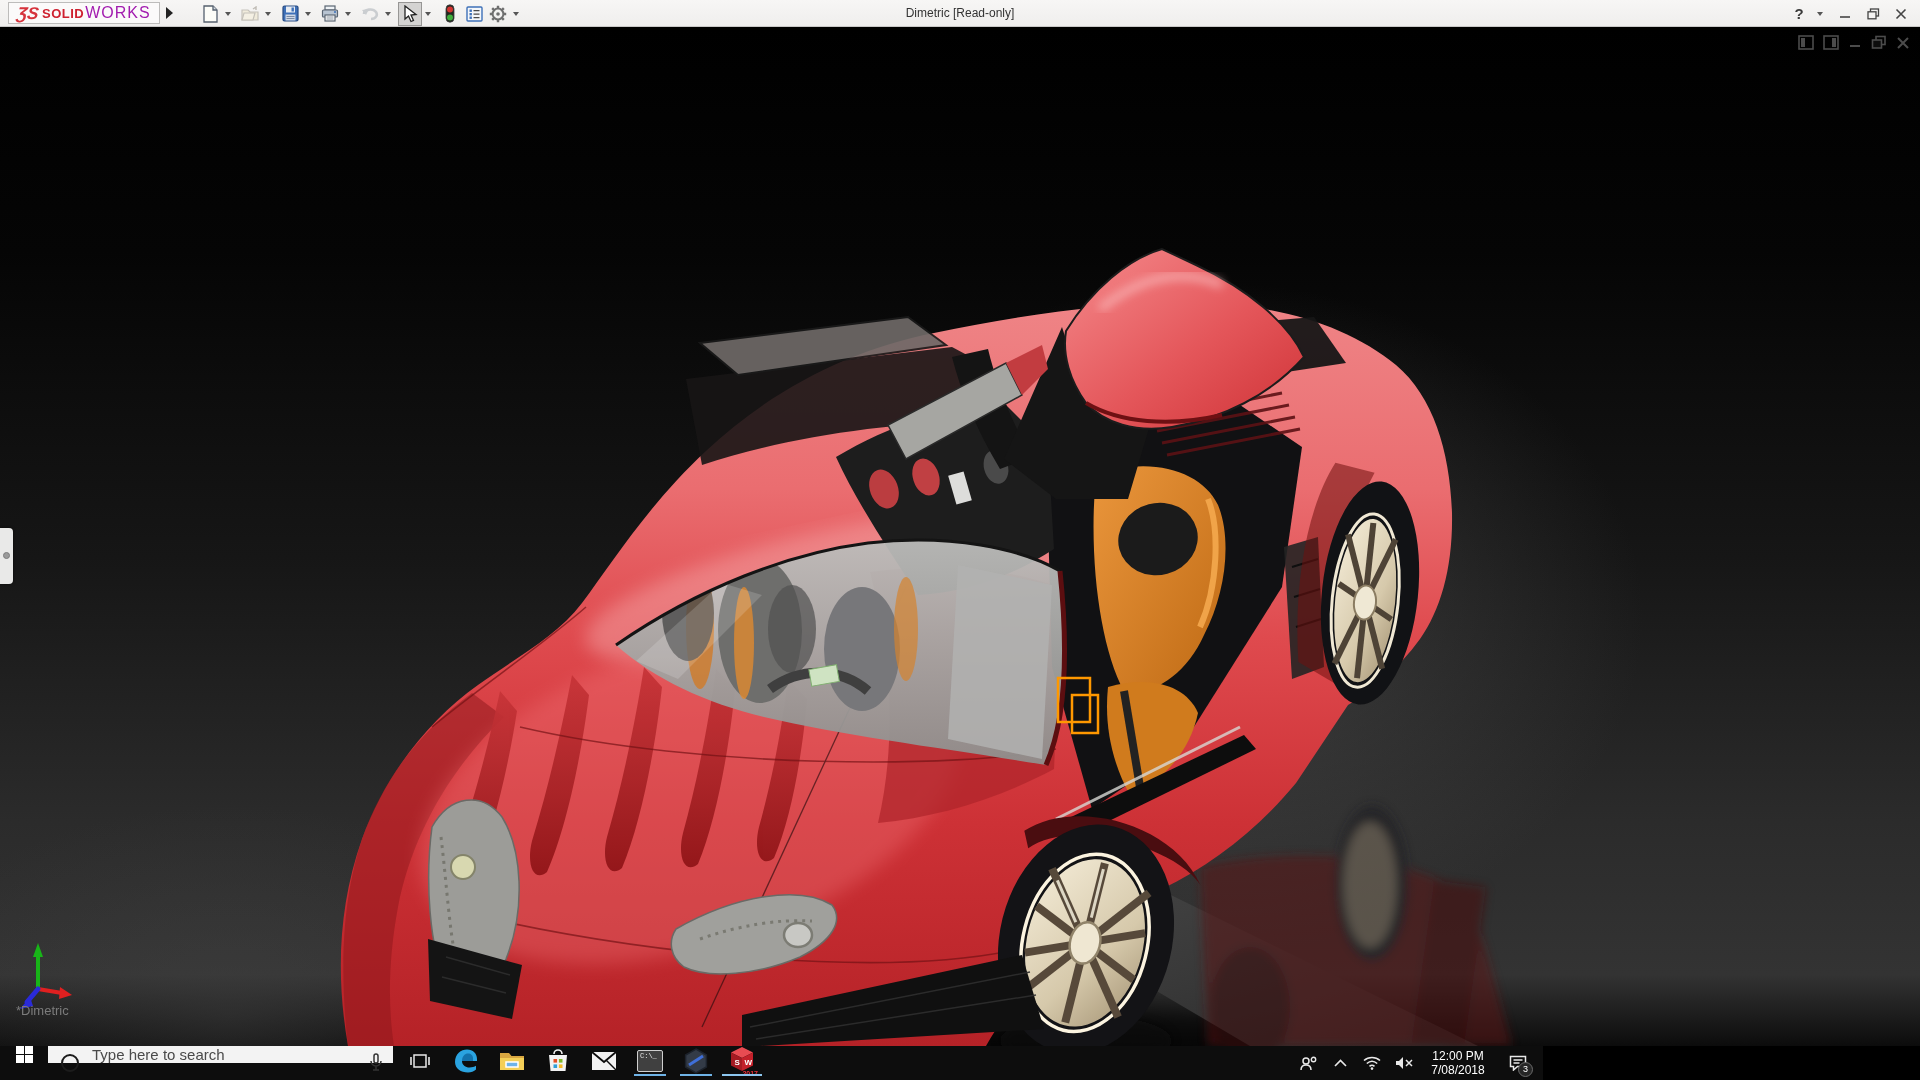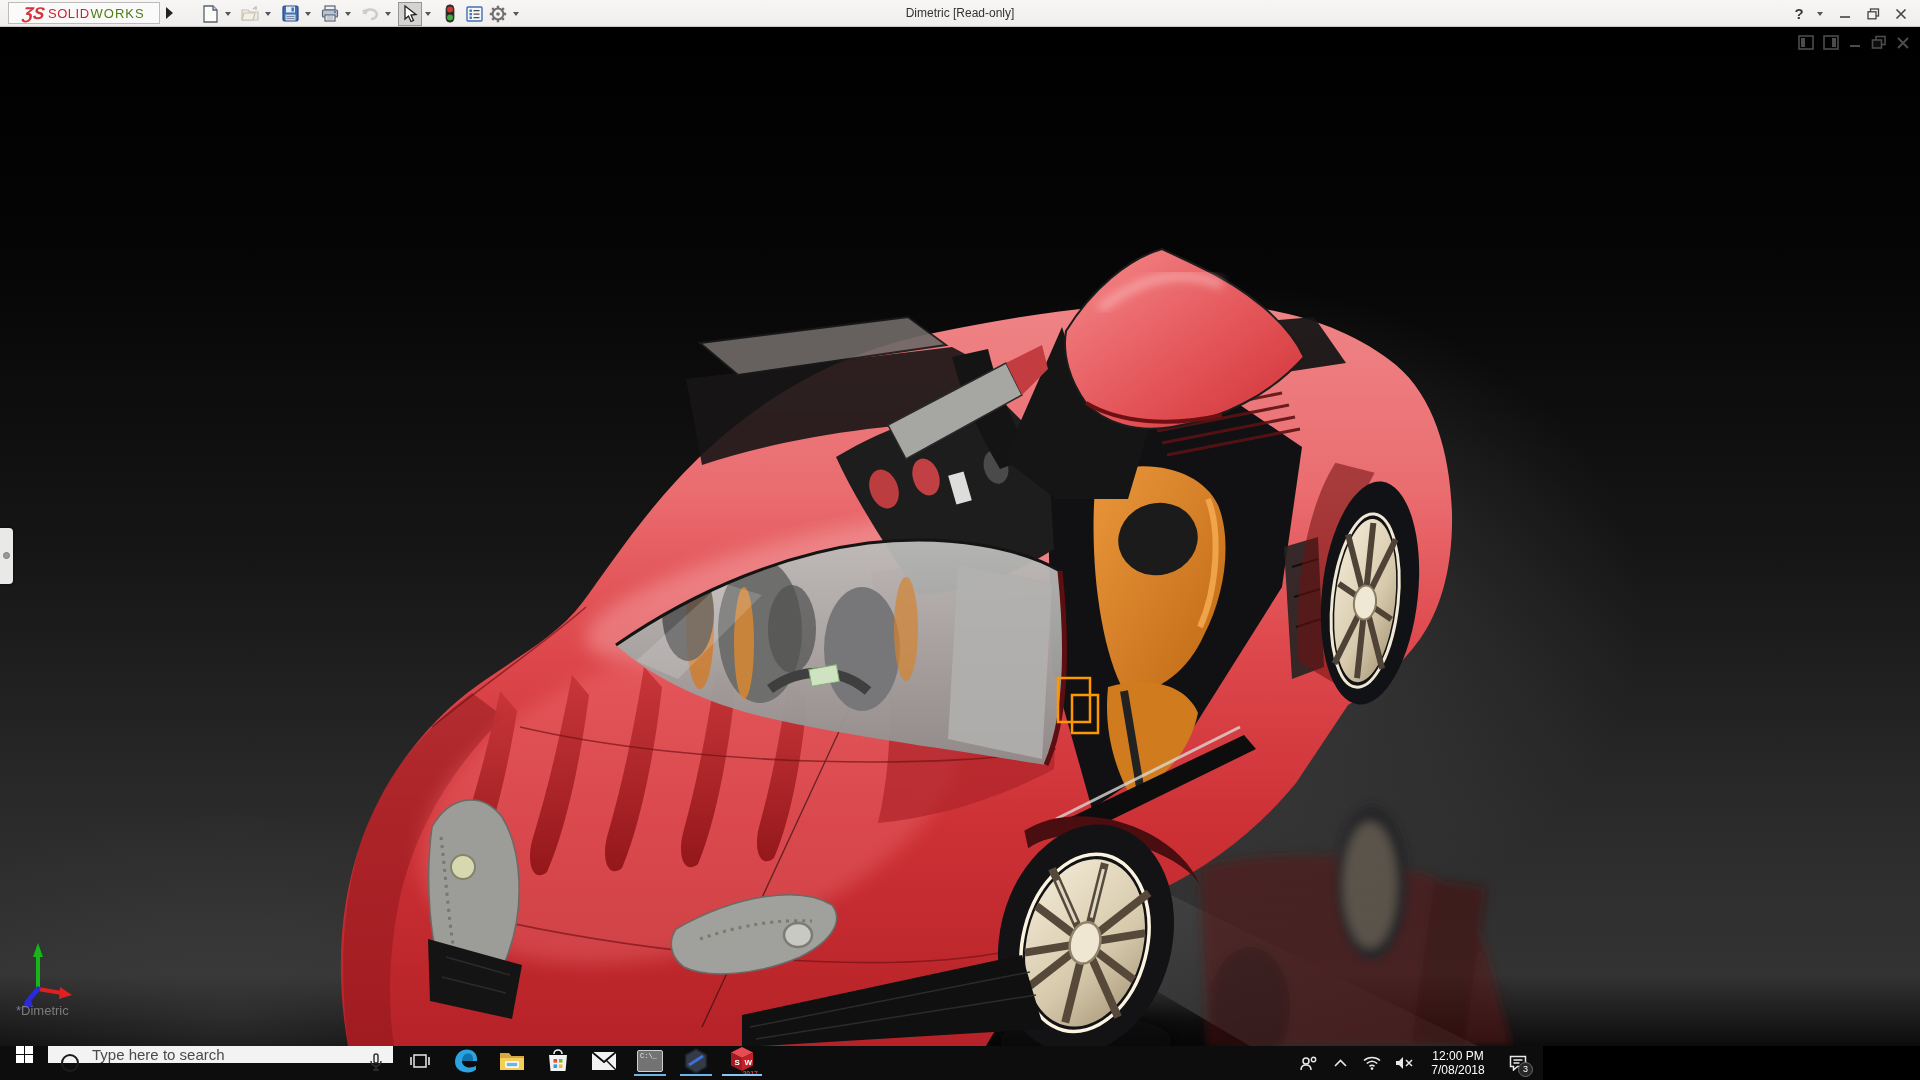--- a/index.html
+++ b/index.html
@@ -6,22 +6,22 @@
   html,body { width:1920px; height:1080px; overflow:hidden; background:#000;
               font-family:"Liberation Sans", sans-serif; }
   .stage { position:relative; width:1920px; height:1080px; }
 
   
   .titlebar { position:absolute; left:0; top:0; width:1920px; height:27px;
     background:linear-gradient(#f7f6f5,#efeeed); border-bottom:1px solid #c9c8c7; z-index:30; }
   .logo-box { position:absolute; left:8px; top:2px; width:152px; height:22px;
     background:#fbfafa; border:1px solid #bdbcbb; display:flex; align-items:center; justify-content:center; gap:3px; }
   .logo-mark { font-style:italic; font-weight:bold; font-size:17px; color:#d6333c; transform:skewX(-8deg); line-height:1; }
-  .logo-bold  { font-weight:normal; font-size:13px; color:#ce2130; letter-spacing:.5px;text-align:right; }
-  .logo-light { font-weight:normal; font-size:13px; color:#4d7c0f; letter-spacing:1px; margin-left:-2px; }
+  .logo-bold  { font-weight:bold; font-size:13px; color:#ce2130; letter-spacing:.5px;text-align:right; }
+  .logo-light { font-weight:normal; font-size:16px; color:#a21caf; letter-spacing:1px; margin-left:-2px; }
   .flyout-arrow { position:absolute; left:166px; top:7px; width:0; height:0;
     border-left:7px solid #222; border-top:6px solid transparent; border-bottom:6px solid transparent; }
   .tb-icons { position:absolute; left:198px; top:0; height:27px; display:flex; align-items:center; }
   .tbtn { width:24px; height:24px; display:flex; align-items:center; justify-content:center; }
   .tbtn.active { background:#d4d3d2; border:1px solid #979695; }
   .caret { width:12px; height:24px; display:flex; align-items:center; justify-content:center; margin-right:4px; }
   .caret::after { content:""; width:0; height:0; border-top:4px solid #555;
     border-left:3.5px solid transparent; border-right:3.5px solid transparent; }
   .tb-title { position:absolute; left:0; right:0; top:0; height:27px; text-align:center;
     line-height:27px; font-size:12px; color:#333; pointer-events:none; }
@@ -514,21 +514,21 @@
 
       <div class="app-btn">
         <svg width="26" height="20" viewBox="0 0 26 20">
           <path d="M1 1 h24 v18 h-24 Z" fill="#f2f2f2"></path>
           <path d="M1 1 L13 11 L25 1" fill="none" stroke="#0d0d0d" stroke-width="1.8"></path>
           <path d="M25 19 L15 9" stroke="#0d0d0d" stroke-width="1.4"></path>
         </svg>
       </div>
 
       <div class="app-btn">
-        <div style="position:relative; width:26px; height:22px; background:#737373; border:1.4px solid #cfcfcf; border-radius:2px;">
+        <div style="position:relative; width:26px; height:22px; background:#404040; border:1.4px solid #cfcfcf; border-radius:2px;">
           <div style="position:absolute; left:2px; top:1px; color:#e8e8e8; font-size:7px; font-family:'Liberation Mono',monospace;">C:\_</div>
         </div>
         <div class="app-underline"></div>
       </div>
 
       <div class="app-btn">
         <svg width="26" height="26" viewBox="0 0 26 26">
           <polygon points="13,1 23.4,7 23.4,19 13,25 2.6,19 2.6,7" fill="#333b47" stroke="#1c222b" stroke-width="1.5"></polygon>
           <path d="M6 17 L20 8" stroke="#3f6fd8" stroke-width="3"></path>
         </svg>

